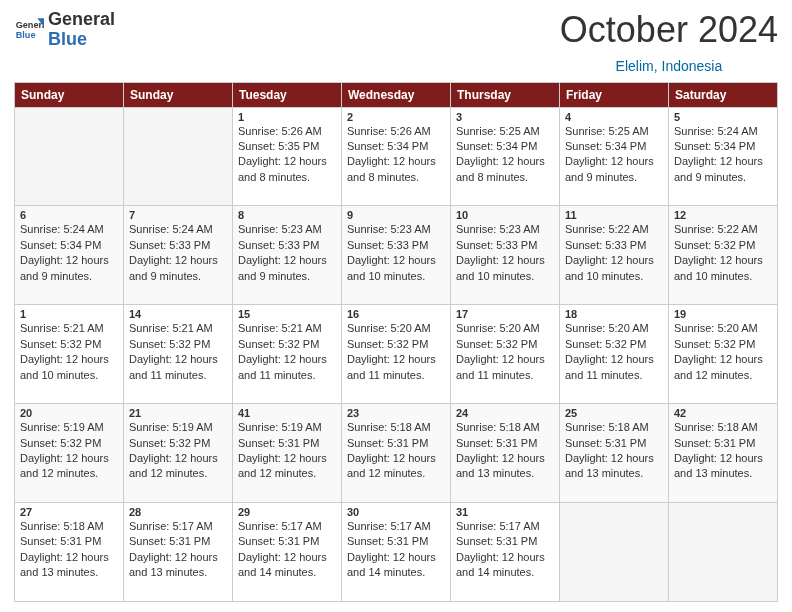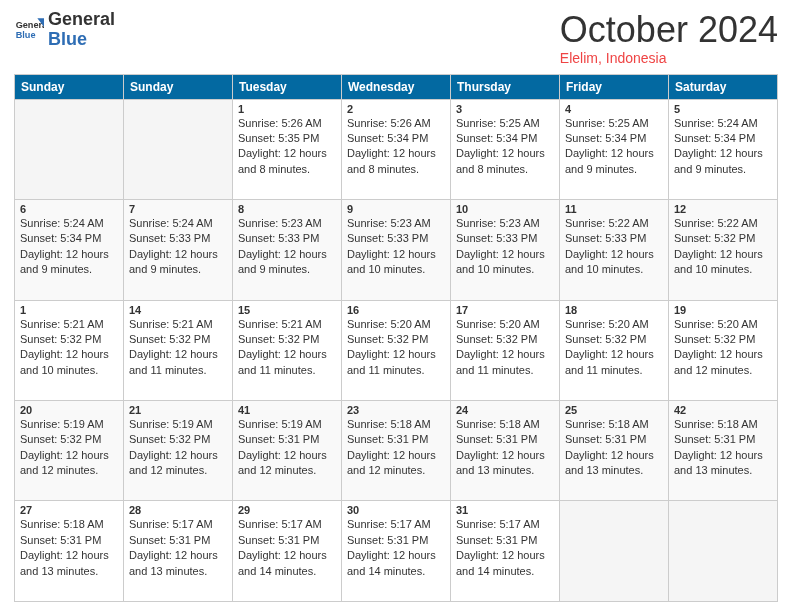--- a/index.html
+++ b/index.html
@@ -35,40 +35,41 @@
       line-height: 1.1;
     }
     .logo-text span {
       display: block;
     }
     .logo-icon {
       width: 30px;
       height: 30px;
     }
     .title-block {
-      text-align: left;
+      text-align: center;
     }
     .month-title {
       font-size: 36px;
       font-weight: normal;
       color: #333;
       line-height: 1.1;
     }
     .subtitle {
       font-size: 14px;
-      color: #ef4444;
+      color: #0369a1;
+      margin-top: 8px;
     }
     .calendar {
       border-collapse: collapse;
       width: 100%;
       flex: 1;
       table-layout: fixed;
     }
     .calendar th {
-      background-color: #0369a1;
+      background-color: #7f1d1d;
       color: #fff;
       font-size: 12px;
       font-weight: bold;
       padding: 5px 6px;
       text-align: left;
       border: 1px solid #ccc;
     }
     .calendar td {
       border: 1px solid #ccc;
       vertical-align: top;

